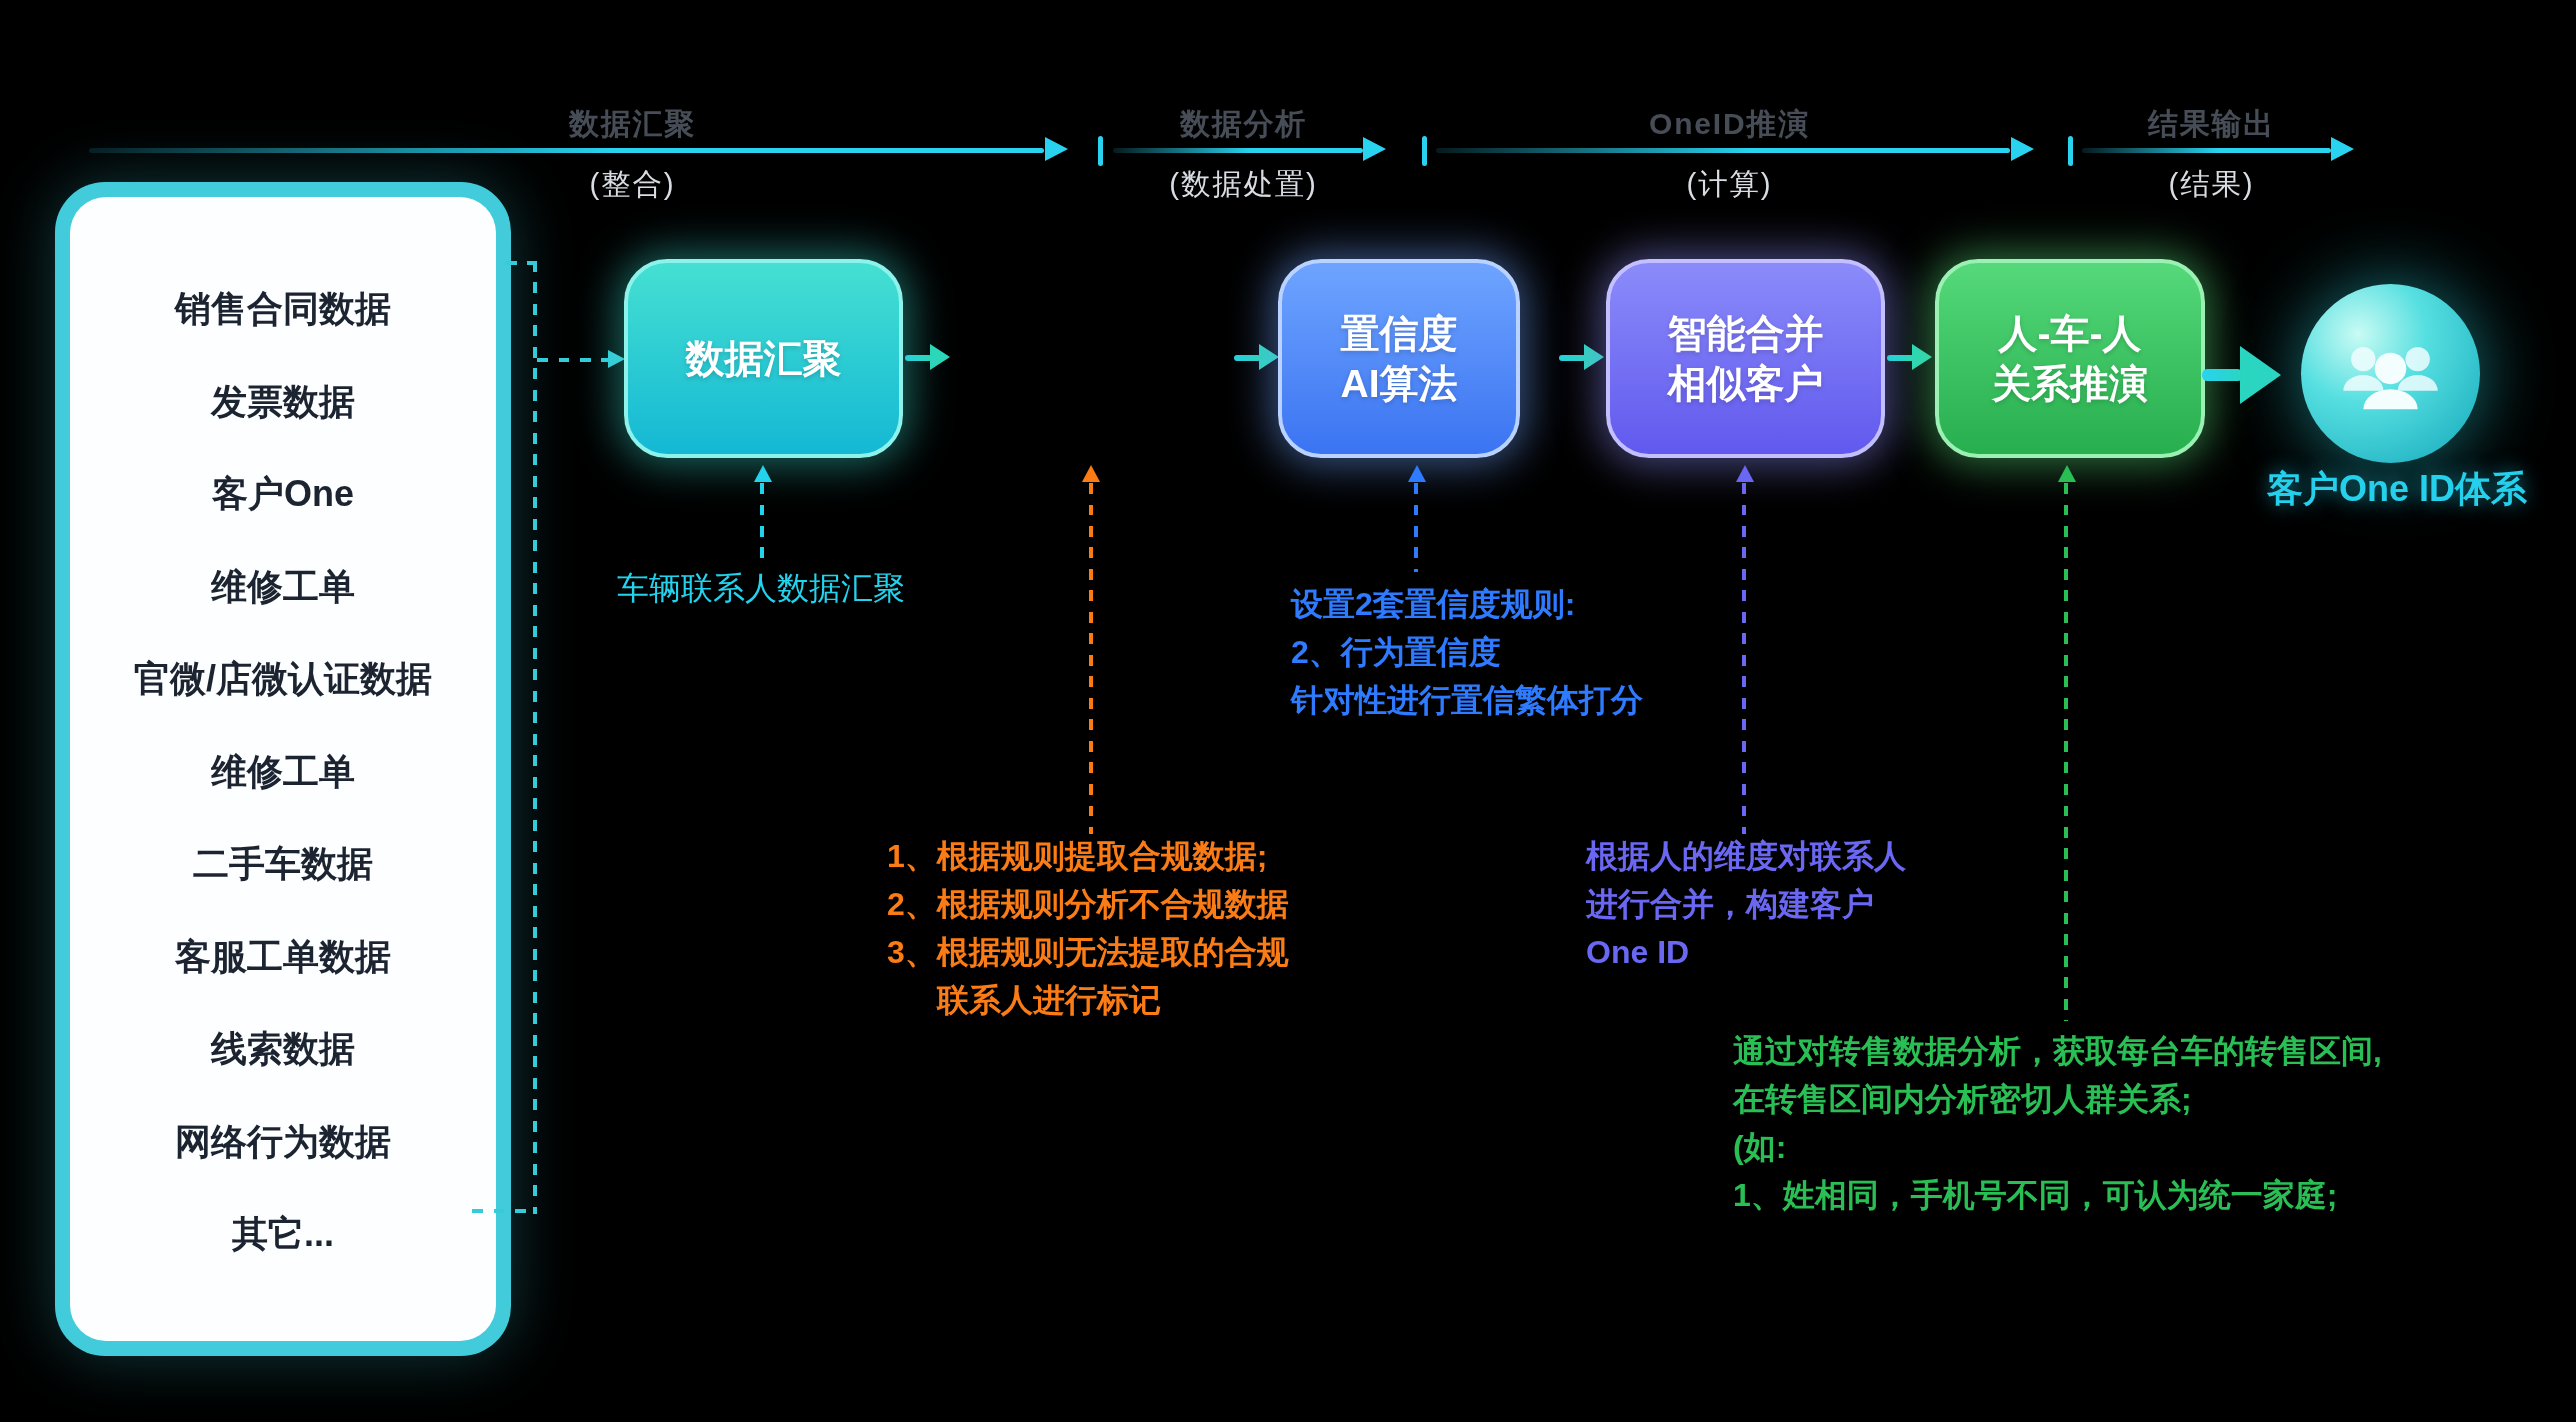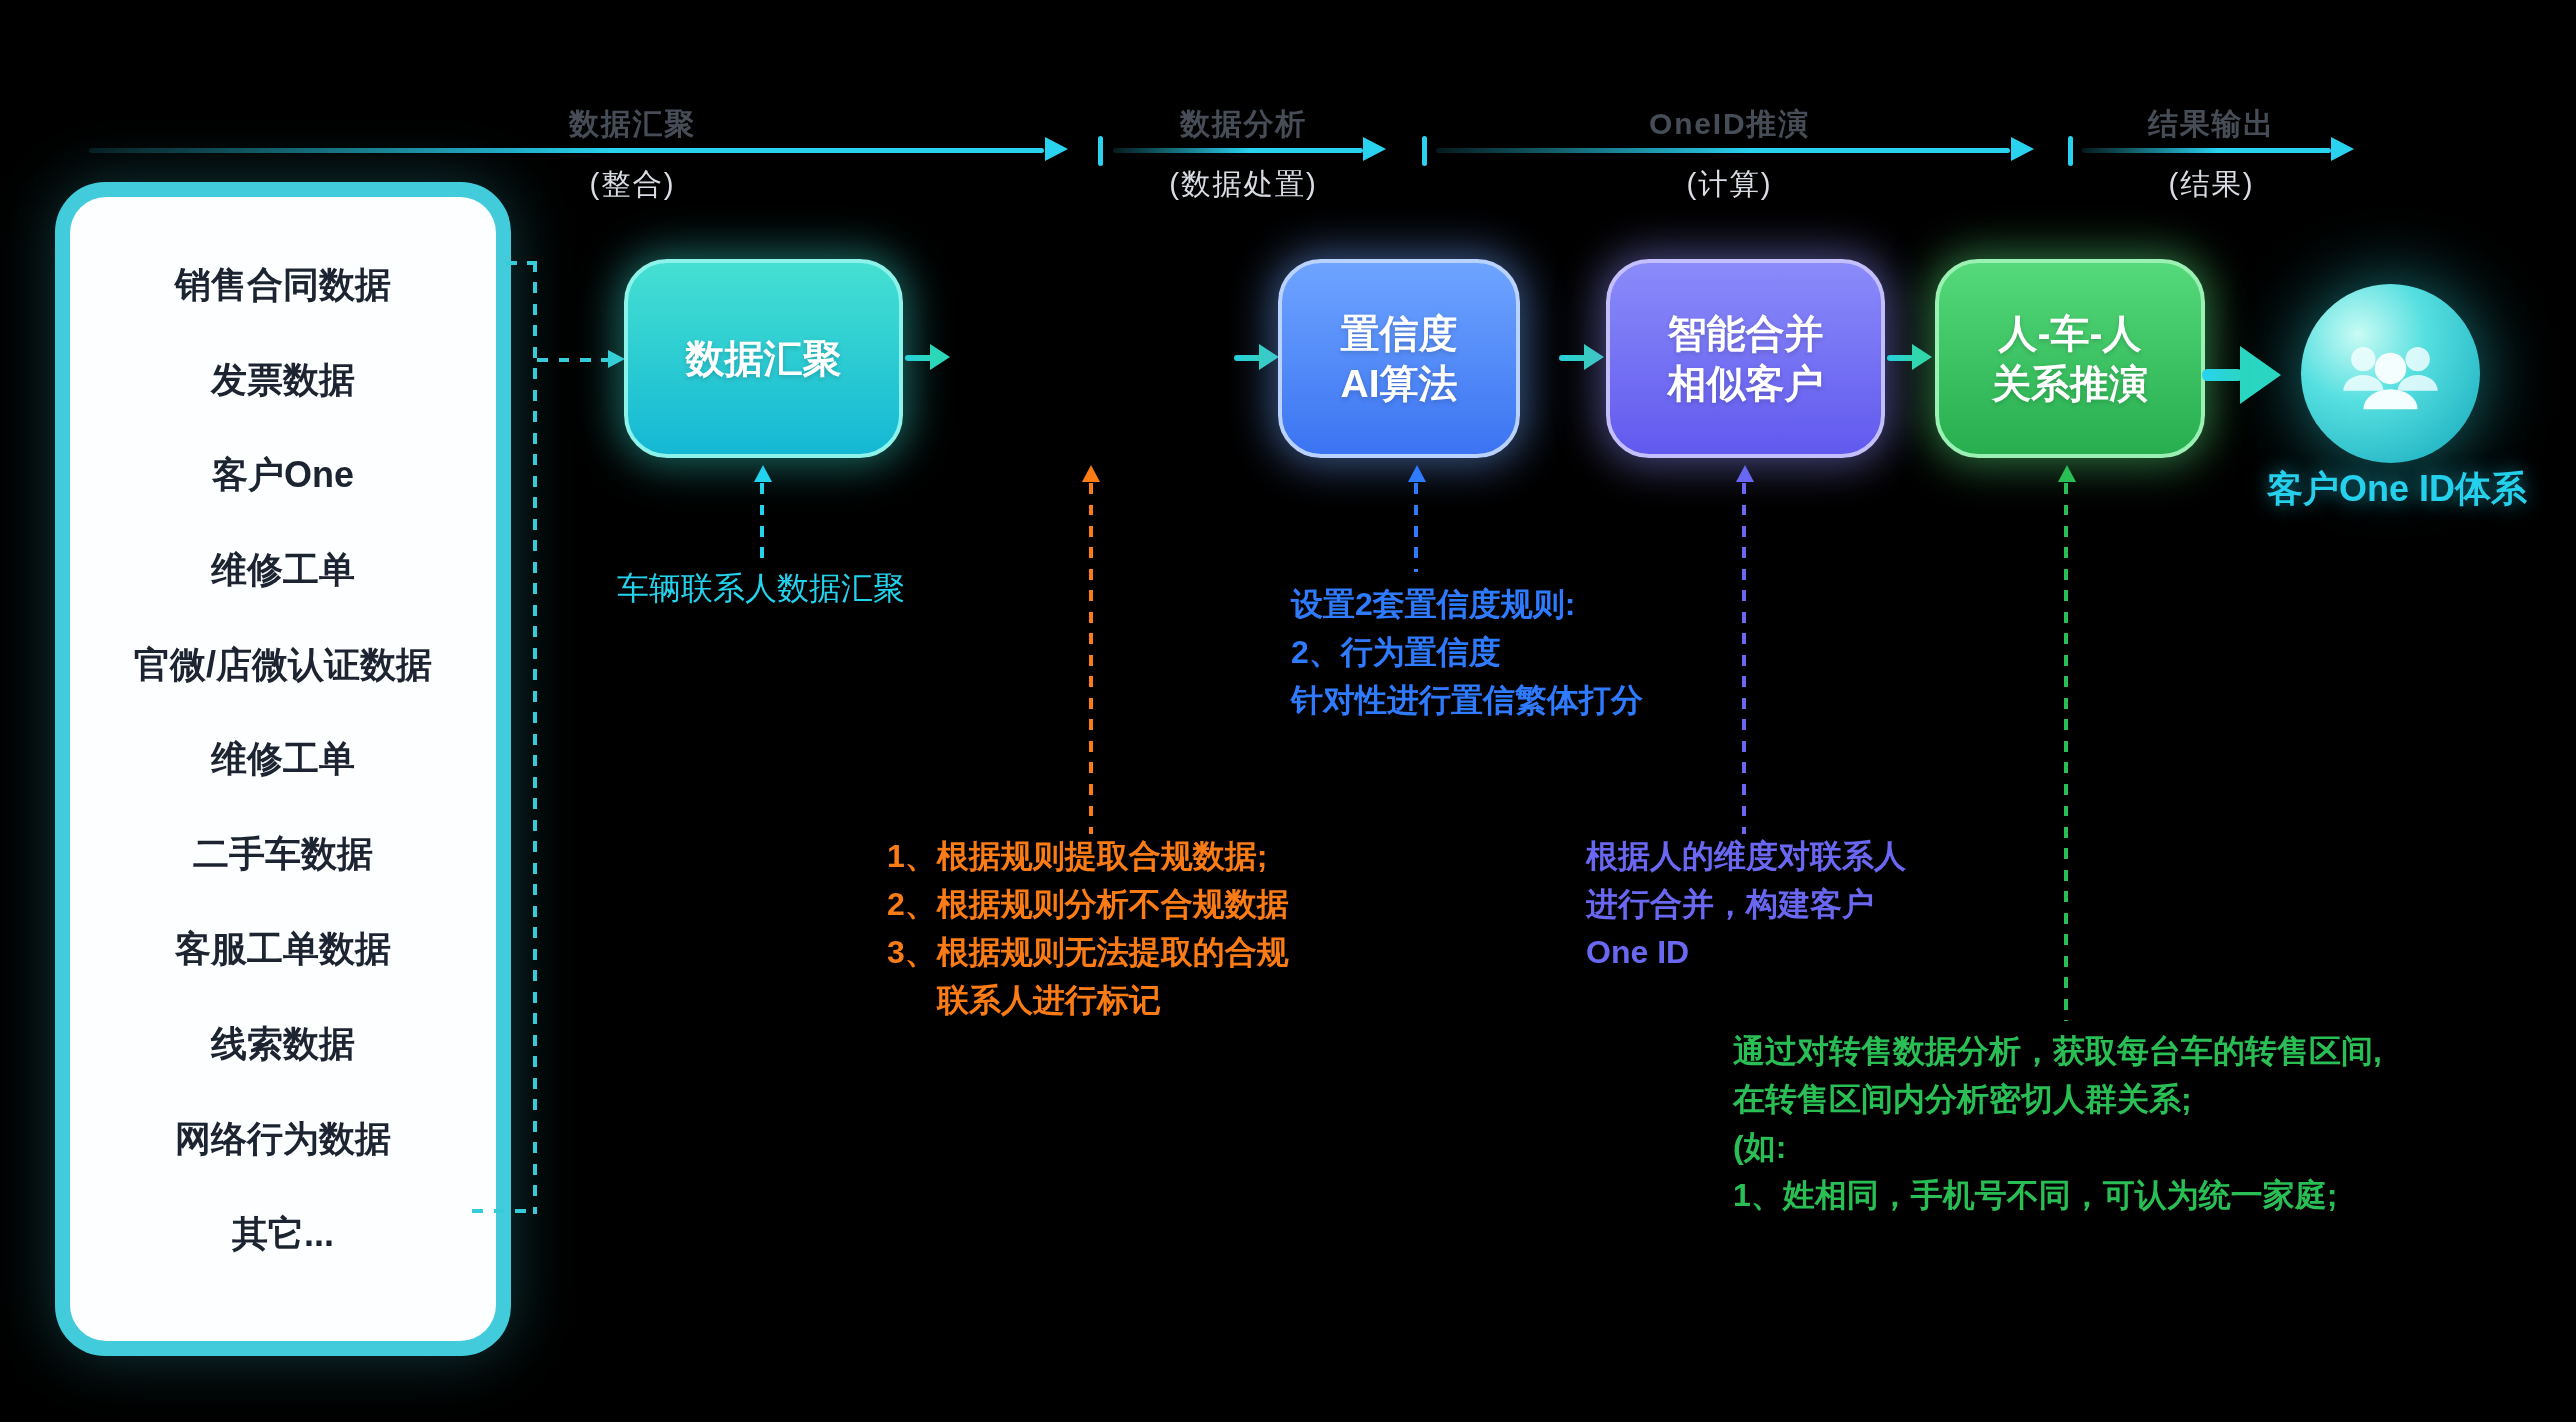--- a/index.html
+++ b/index.html
@@ -16,21 +16,21 @@
     background:linear-gradient(90deg, rgba(41,211,240,.12), #29d3f0 55%, #29d3f0);}
   .tl-head{position:absolute;top:137px;width:0;height:0;
     border-top:12.5px solid transparent;border-bottom:12.5px solid transparent;
     border-left:23px solid #29d3f0;}
   .tl-tick{position:absolute;top:136px;width:4.5px;height:29.5px;background:#29d3f0;border-radius:2.7px;}
   
   #panel{position:absolute;left:55px;top:182px;width:456px;height:1174px;
     background:#41cbdb;border-radius:50px;box-sizing:border-box;padding:15px;
     box-shadow:0 0 63px rgba(65,203,219,.28);}
   #panel-inner{width:100%;height:100%;background:#fdfeff;border-radius:36px;
-    box-sizing:border-box;padding:64px 9px 82px;display:flex;flex-direction:column;
+    box-sizing:border-box;padding:88px 9px 82px;display:flex;flex-direction:column;
     justify-content:space-between;align-items:center;}
   .src-item{font-size:36px;font-weight:600;color:#1b2430;white-space:nowrap;}
   
   .vdash{position:absolute;width:3.6px;}
   .hdash{position:absolute;height:3.6px;}
   .dash-cyan.vdash{background:repeating-linear-gradient(180deg,#35cbd9 0 10.7px,transparent 10.7px 21.5px);}
   .dash-cyan.hdash{background:repeating-linear-gradient(90deg,#35cbd9 0 10.7px,transparent 10.7px 21.5px);}
   .v-orange{background:repeating-linear-gradient(180deg,#fb7c15 0 10.7px,transparent 10.7px 21.5px);}
   .v-blue{background:repeating-linear-gradient(180deg,#2e7bff 0 10.7px,transparent 10.7px 21.5px);}
   .v-indigo{background:repeating-linear-gradient(180deg,#6a67f2 0 10.7px,transparent 10.7px 21.5px);}

